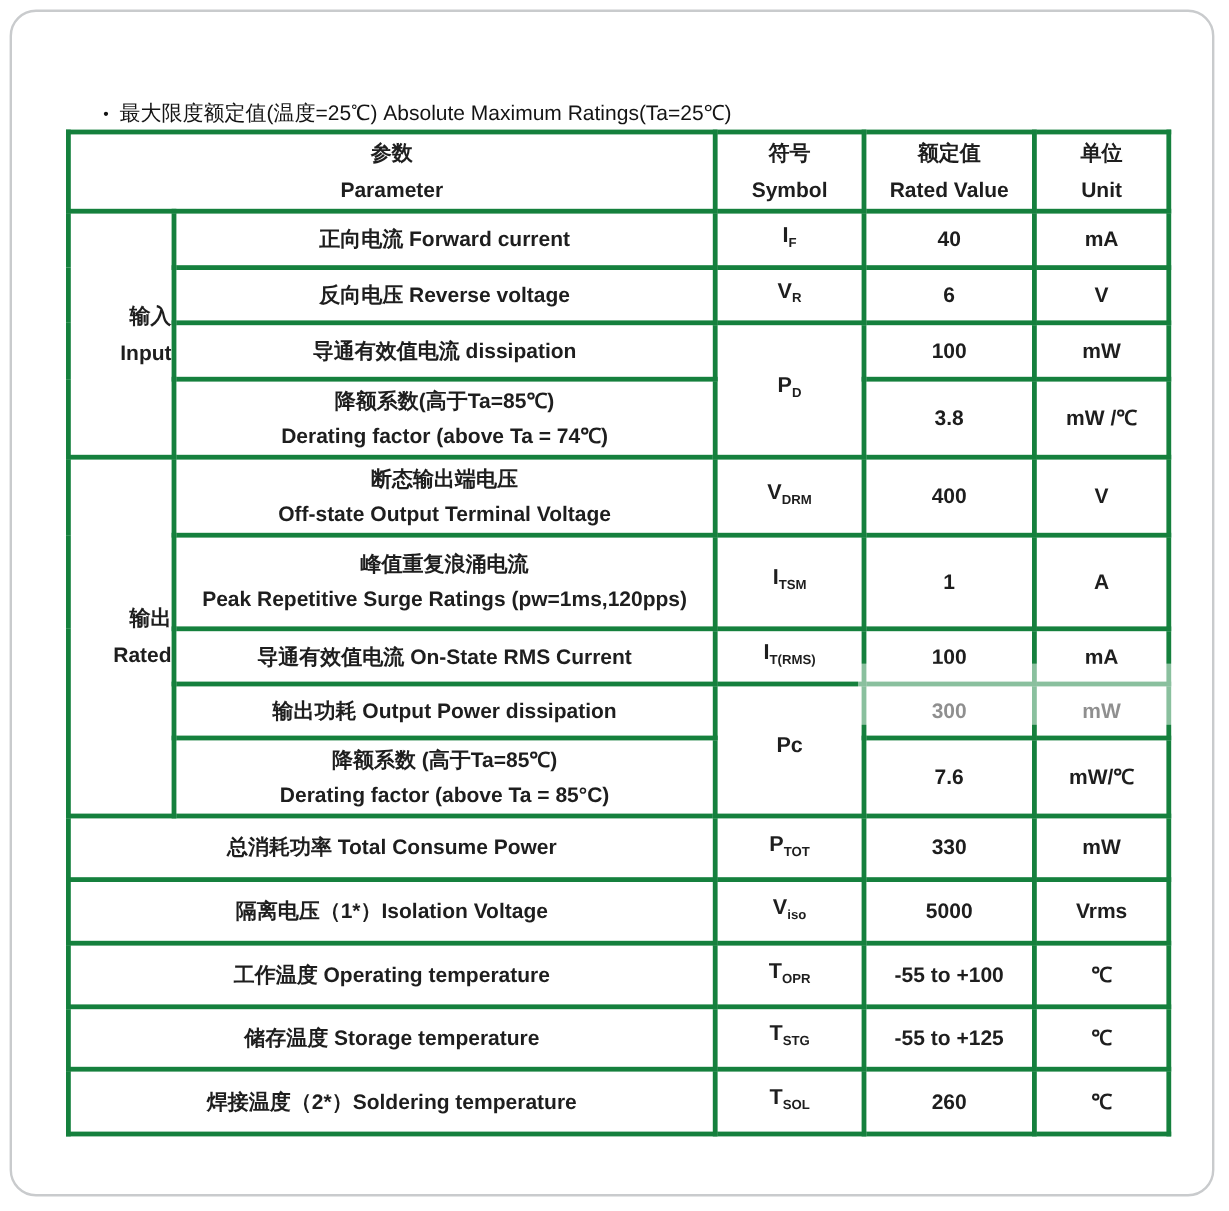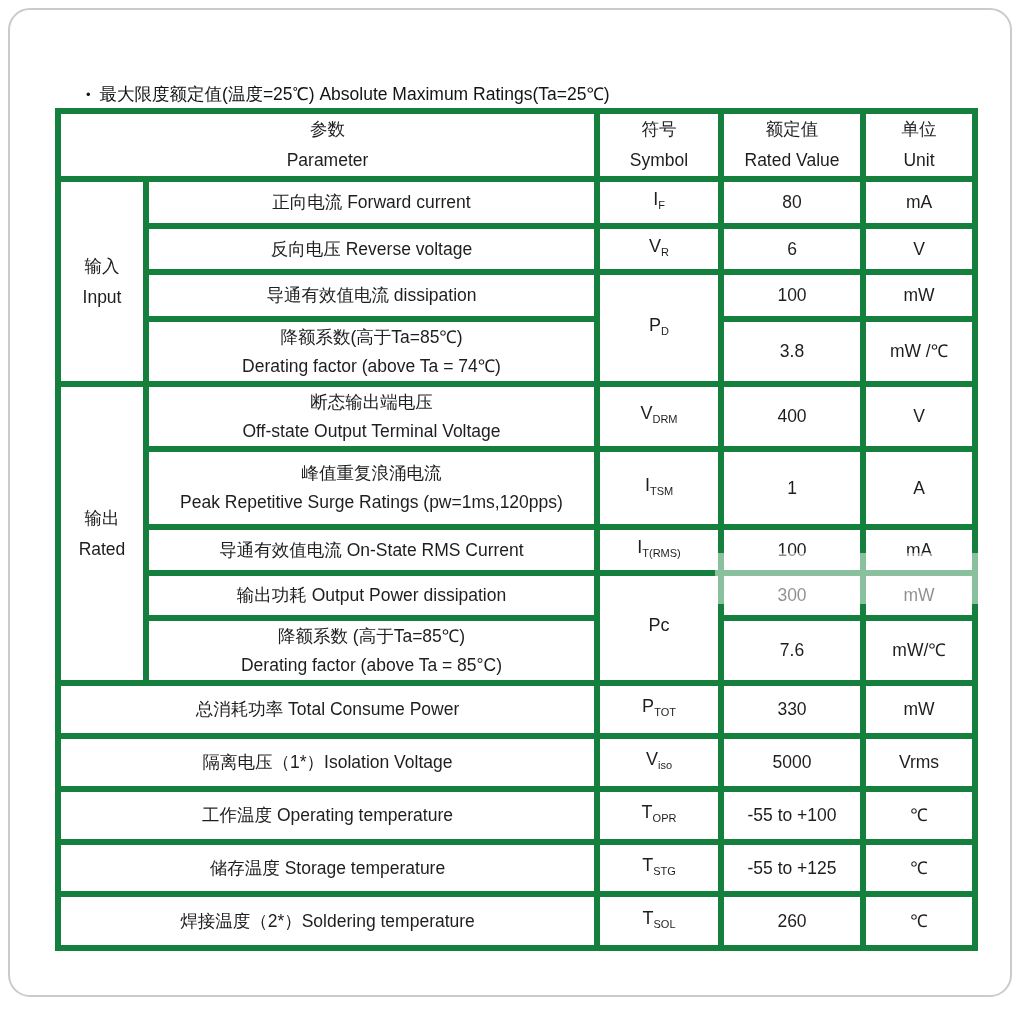--- a/index.html
+++ b/index.html
@@ -17,27 +17,27 @@
     position:absolute;left:76px;top:72px;height:22px;
     display:flex;align-items:center;gap:9px;
     font-size:17.5px;color:#141414;white-space:nowrap;
   }
   .title .bullet{font-size:13px;line-height:1;transform:translateY(1px);}
   table.ratings{
     position:absolute;left:45px;top:98px;
     border-collapse:collapse;table-layout:fixed;width:917px;
   }
   table.ratings td{
-    border:6px solid #15803d;
+    border:4px solid #15803d;
     font-size:17.5px;line-height:29px;
     padding:0;text-align:center;vertical-align:middle;
-    overflow:hidden;white-space:nowrap;
+    overflow:hidden;white-space:nowrap;font-weight:bold;
   }
   td.param{text-align:left;padding-left:13px;margin-top:40px;}
-  td.group div{line-height:31px;}
+  td.group div{line-height:31px;text-align:right;}
   td.hdr div{line-height:31px;}
   .sym-sub{
     font-size:11px;vertical-align:-4px;letter-spacing:0;
   }
   .sym-base{font-size:18px;}
   .artifact{
     position:absolute;left:705px;top:543px;width:299px;height:51px;
     background:rgba(255,255,255,0.5);pointer-events:none;
   }
 </style>
@@ -82,21 +82,21 @@
 
       <tr style="height:47px">
         <td class="group" rowspan="4">
           <div>输入</div>
           <div>Input</div>
         </td>
         <td class="param">
             <div>正向电流 Forward current</div>
           </td>
         <td><span class="sym-base">I</span><span class="sym-sub">F</span></td>
-        <td>80</td>
+        <td>40</td>
         <td>mA</td>
       </tr>
 
       <tr style="height:46px">
         <td class="param">
             <div>反向电压 Reverse voltage</div>
           </td>
         <td><span class="sym-base">V</span><span class="sym-sub">R</span></td>
         <td>6</td>
         <td>V</td>

